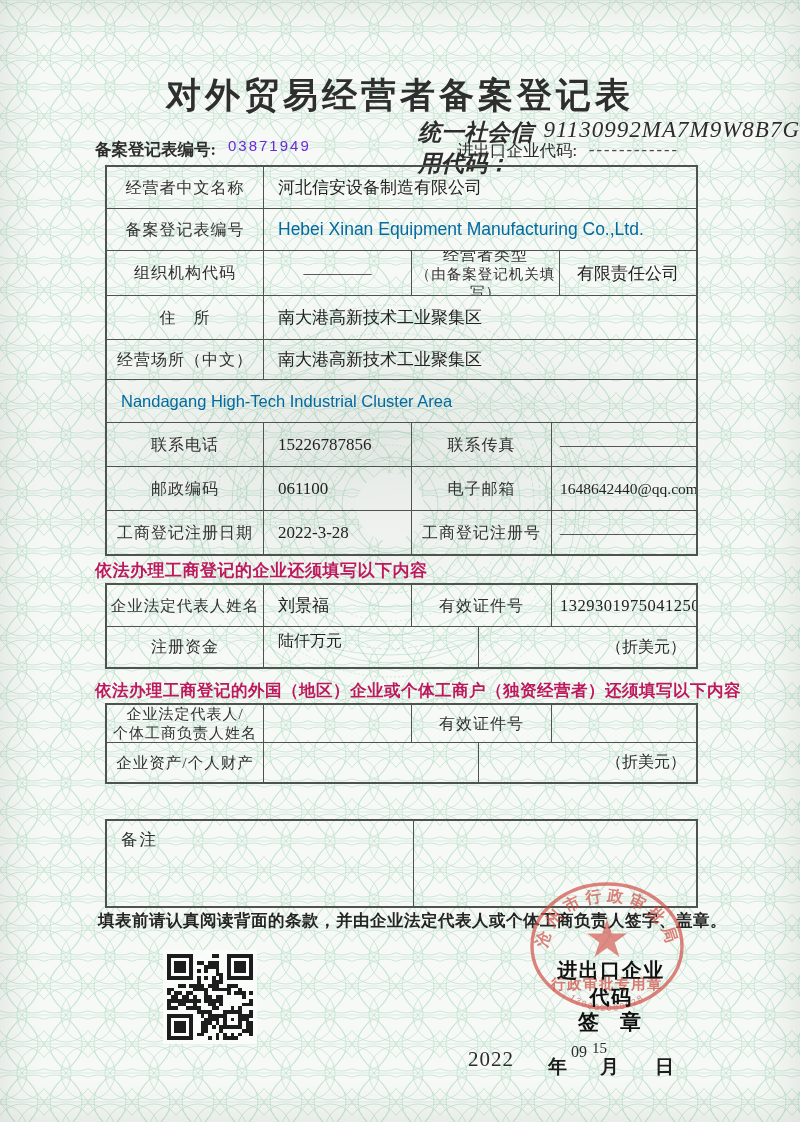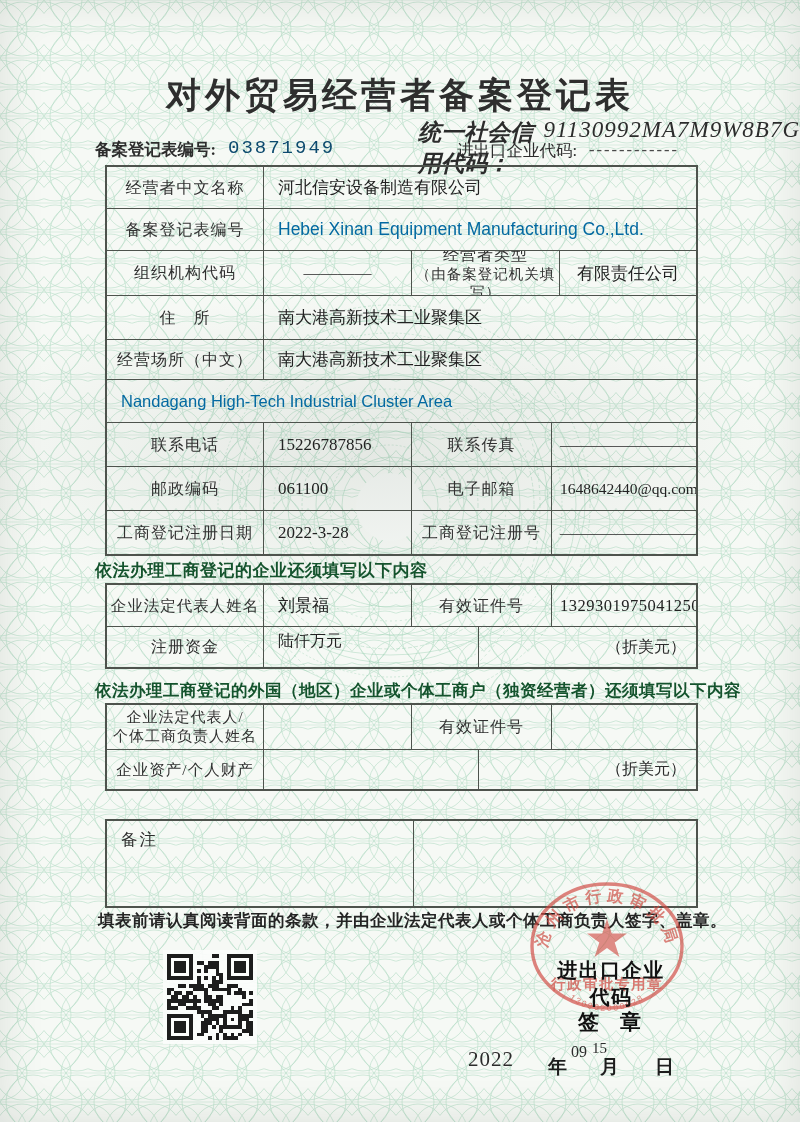--- a/index.html
+++ b/index.html
@@ -16,22 +16,22 @@
   .layer{position:absolute;z-index:2;}
 
   
   .title{left:0;top:72px;width:800px;text-align:center;font-size:35px;font-weight:bold;
     letter-spacing:4px;color:#2e2e2e;font-family:Liberation Sans, sans-serif;}
   .credit-line{left:418px;top:117px;display:flex;gap:10px;font-size:23px;font-style:italic;}
   .credit-line .lab{font-weight:bold;}
   .credit-line .valx{letter-spacing:1px;}
   .formno-line{left:95px;top:139px;display:flex;gap:12px;font-size:16.5px;}
   .formno-line .lab{font-weight:bold;}
-  .red-no{color:#0c4a6e;font-size:19px;letter-spacing:2px;margin-top:-2px;
-    font-family:Liberation Mono, monospace;}
+  .red-no{color:#6d28d9;font-size:15px;letter-spacing:2px;margin-top:-2px;
+    font-family:Liberation Sans, sans-serif;}
   .iecode-line{left:457px;top:140px;display:flex;gap:12px;font-size:16.5px;}
   .iecode-line .lab{font-weight:normal;}
   .dash-soft{letter-spacing:2px;color:#4a4a4a;}
 
   
   .tbl{position:absolute;left:105px;width:593px;border:2px solid #4e534d;
     box-sizing:border-box;z-index:2;background:transparent;}
   .trow{display:flex;border-bottom:1.5px solid #4e534d;box-sizing:border-box;}
   .trow:last-child{border-bottom:none;}
   .cell{box-sizing:border-box;border-right:1.5px solid #4e534d;display:flex;
@@ -47,21 +47,21 @@
   .note-cell{justify-content:flex-end;padding-right:10px;font-size:16px;}
   .dashline{color:#3c3c3c;letter-spacing:0;}
   .c1{width:157px;flex:none;}
   .c2{width:148px;flex:none;}
   .c3{width:140px;flex:none;}
   .c3b{width:148px;flex:none;}
   .cflex{flex:1;}
   .c2w{width:215px;flex:none;}
   .sub-lab{font-size:14.5px;display:block;}
 
-  .sec-head{left:95px;font-size:17px;font-weight:bold;color:#14532d;letter-spacing:.5px;}
+  .sec-head{left:95px;font-size:17px;font-weight:bold;color:#be185d;letter-spacing:.5px;}
 
   
   .remark-left{width:307px;flex:none;align-items:flex-start;padding:8px 0 0 14px;
     font-size:16.5px;letter-spacing:2px;}
   .remark-right{flex:1;}
 
   .footer-note{left:98px;top:910px;font-size:16.5px;font-weight:600;color:#242424;letter-spacing:.5px;}
 
   
   #qr-box{left:163px;top:950px;width:94px;height:94px;}
@@ -200,21 +200,21 @@
     </div>
     <div class="trow" style="height:40px">
       <div class="cell lblc c1">注册资金</div>
       <div class="cell valc c2w" style="align-items:flex-start;padding-top:4px;font-size:16px">陆仟万元</div>
       <div class="cell note-cell cflex">（折美元）</div>
     </div>
   </div>
 
   <div class="layer sec-head" style="top:680px;font-size:16.5px">依法办理工商登记的外国（地区）企业或个体工商户（独资经营者）还须填写以下内容</div>
   <div class="tbl" style="top:703px">
-    <div class="trow" style="height:45px">
+    <div class="trow" style="height:38px">
       <div class="cell lblc c1" style="font-size:15px">
         <span><span>企业法定代表人/</span><br><span>个体工商负责人姓名</span></span>
       </div>
       <div class="cell valc c2"></div>
       <div class="cell lblc c3">有效证件号</div>
       <div class="cell valc cflex"></div>
     </div>
     <div class="trow" style="height:39px">
       <div class="cell lblc c1" style="font-size:15.5px">企业资产/个人财产</div>
       <div class="cell valc c2w"></div>

